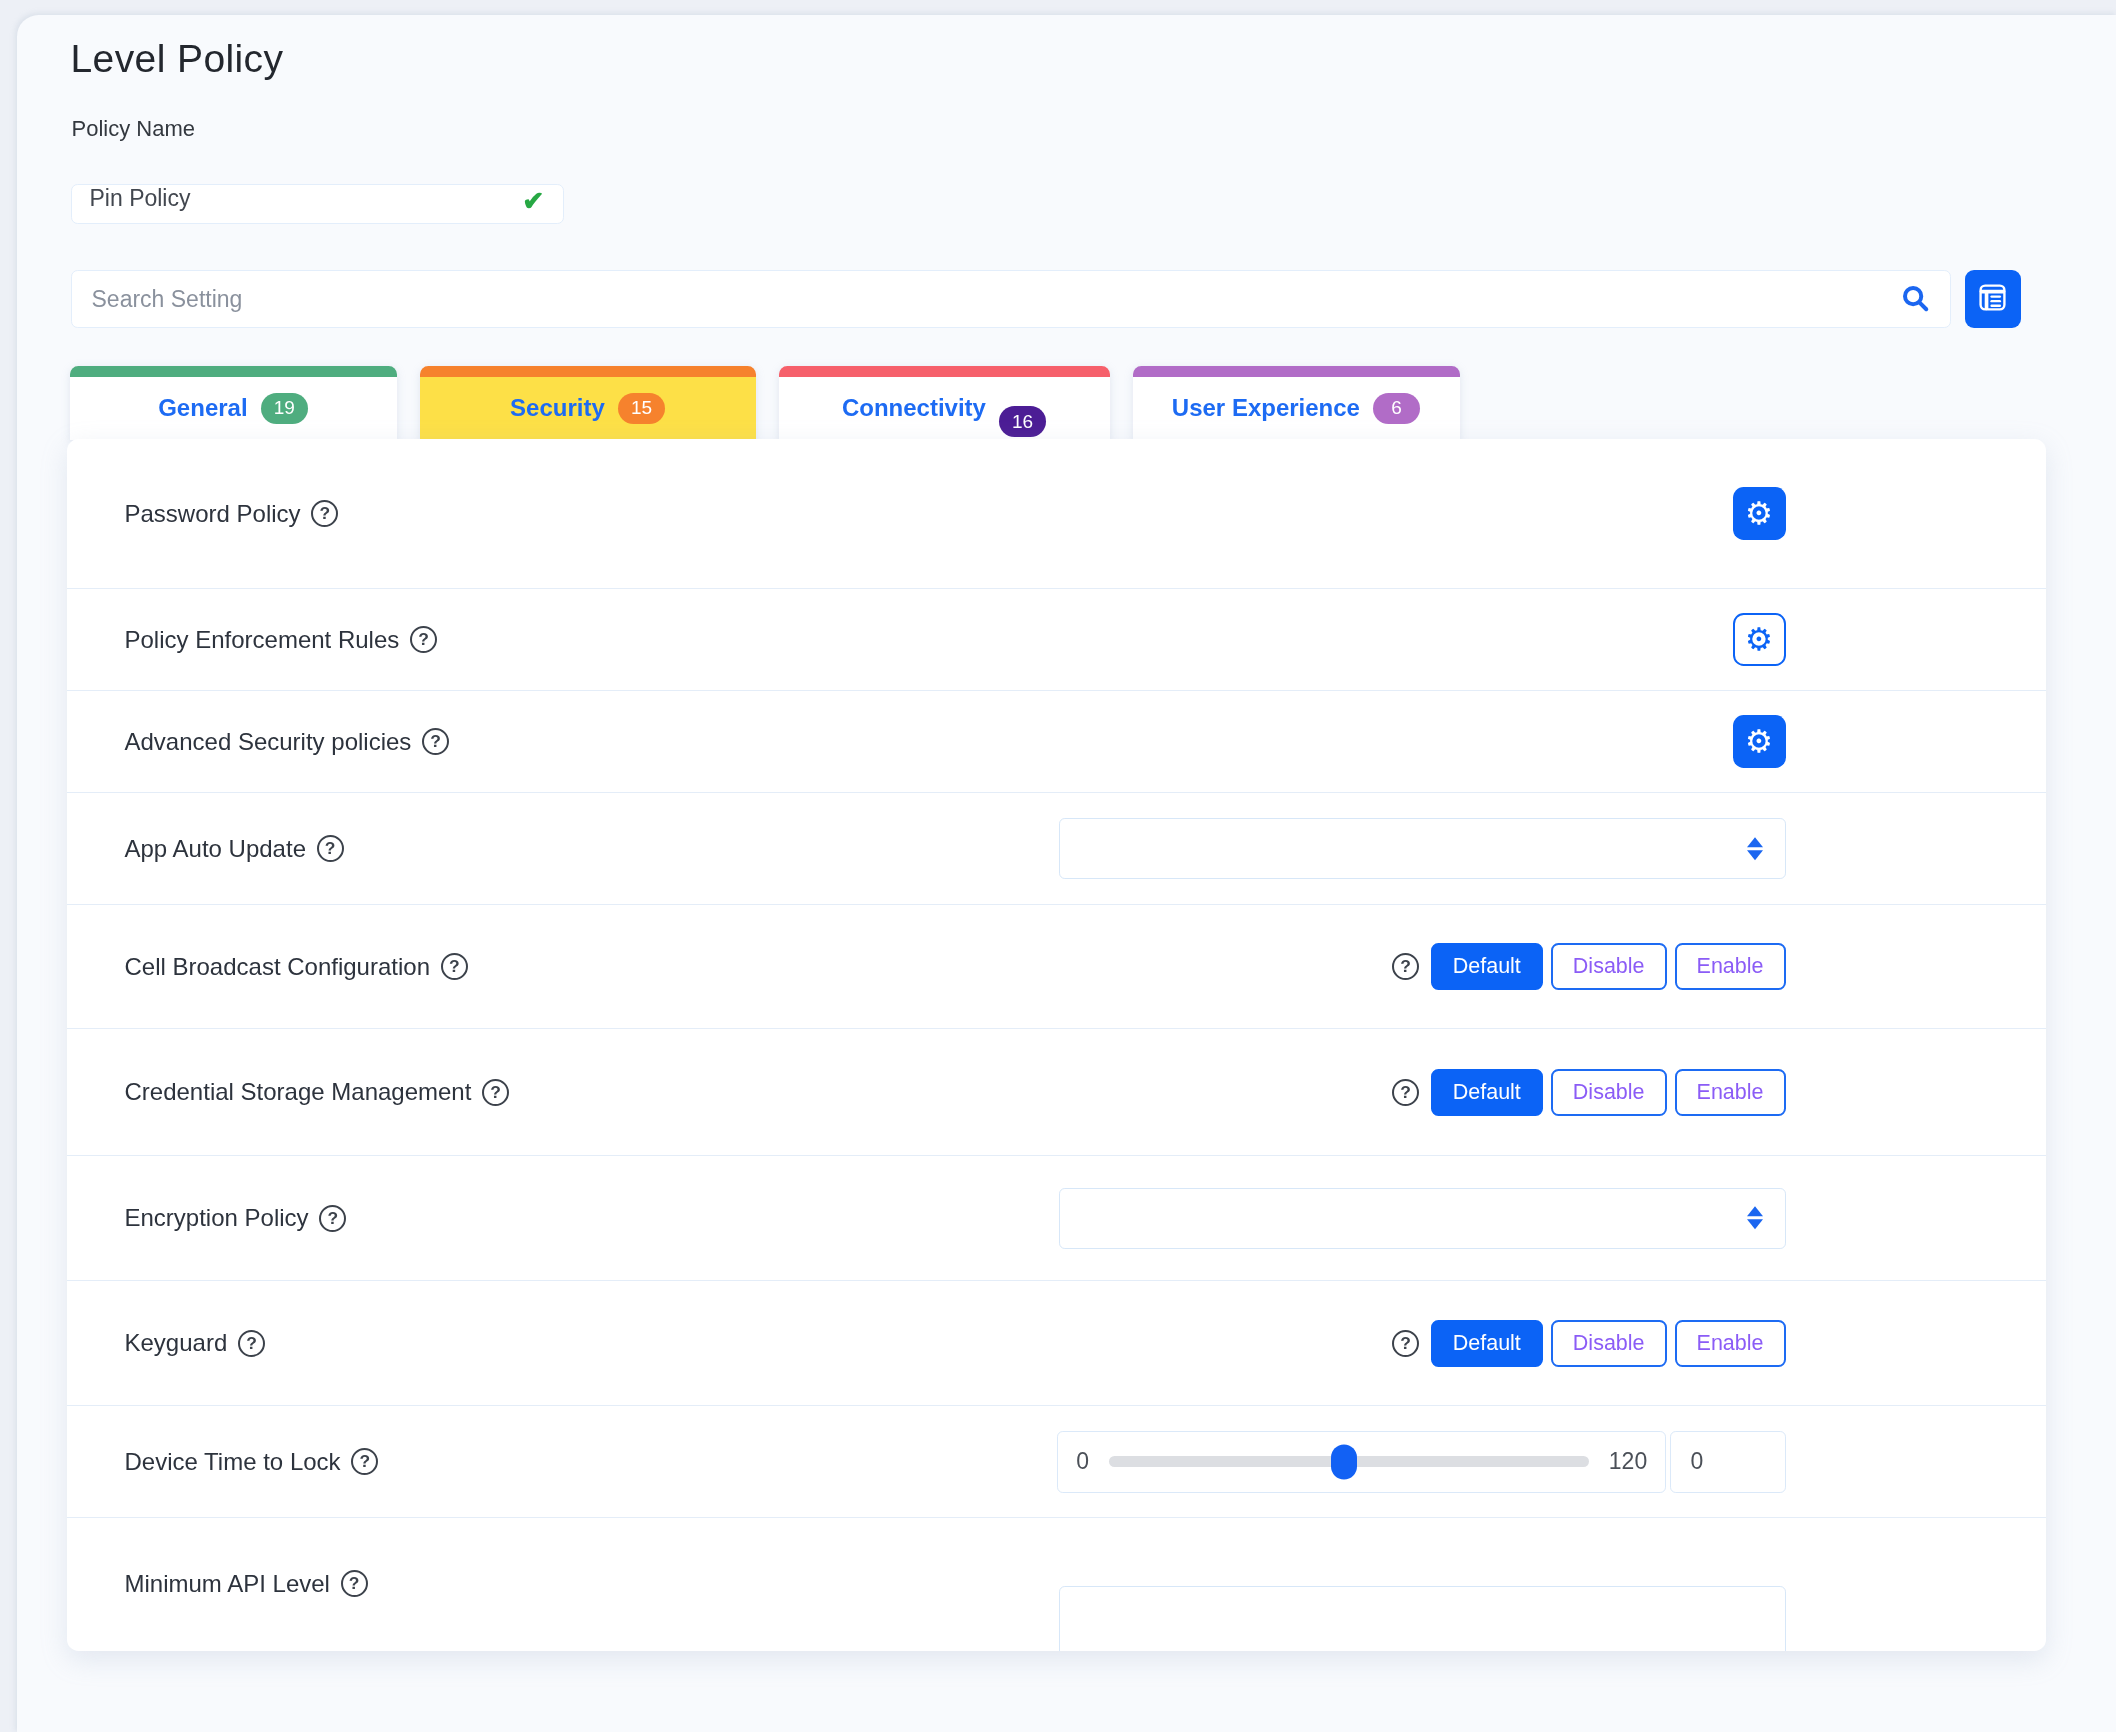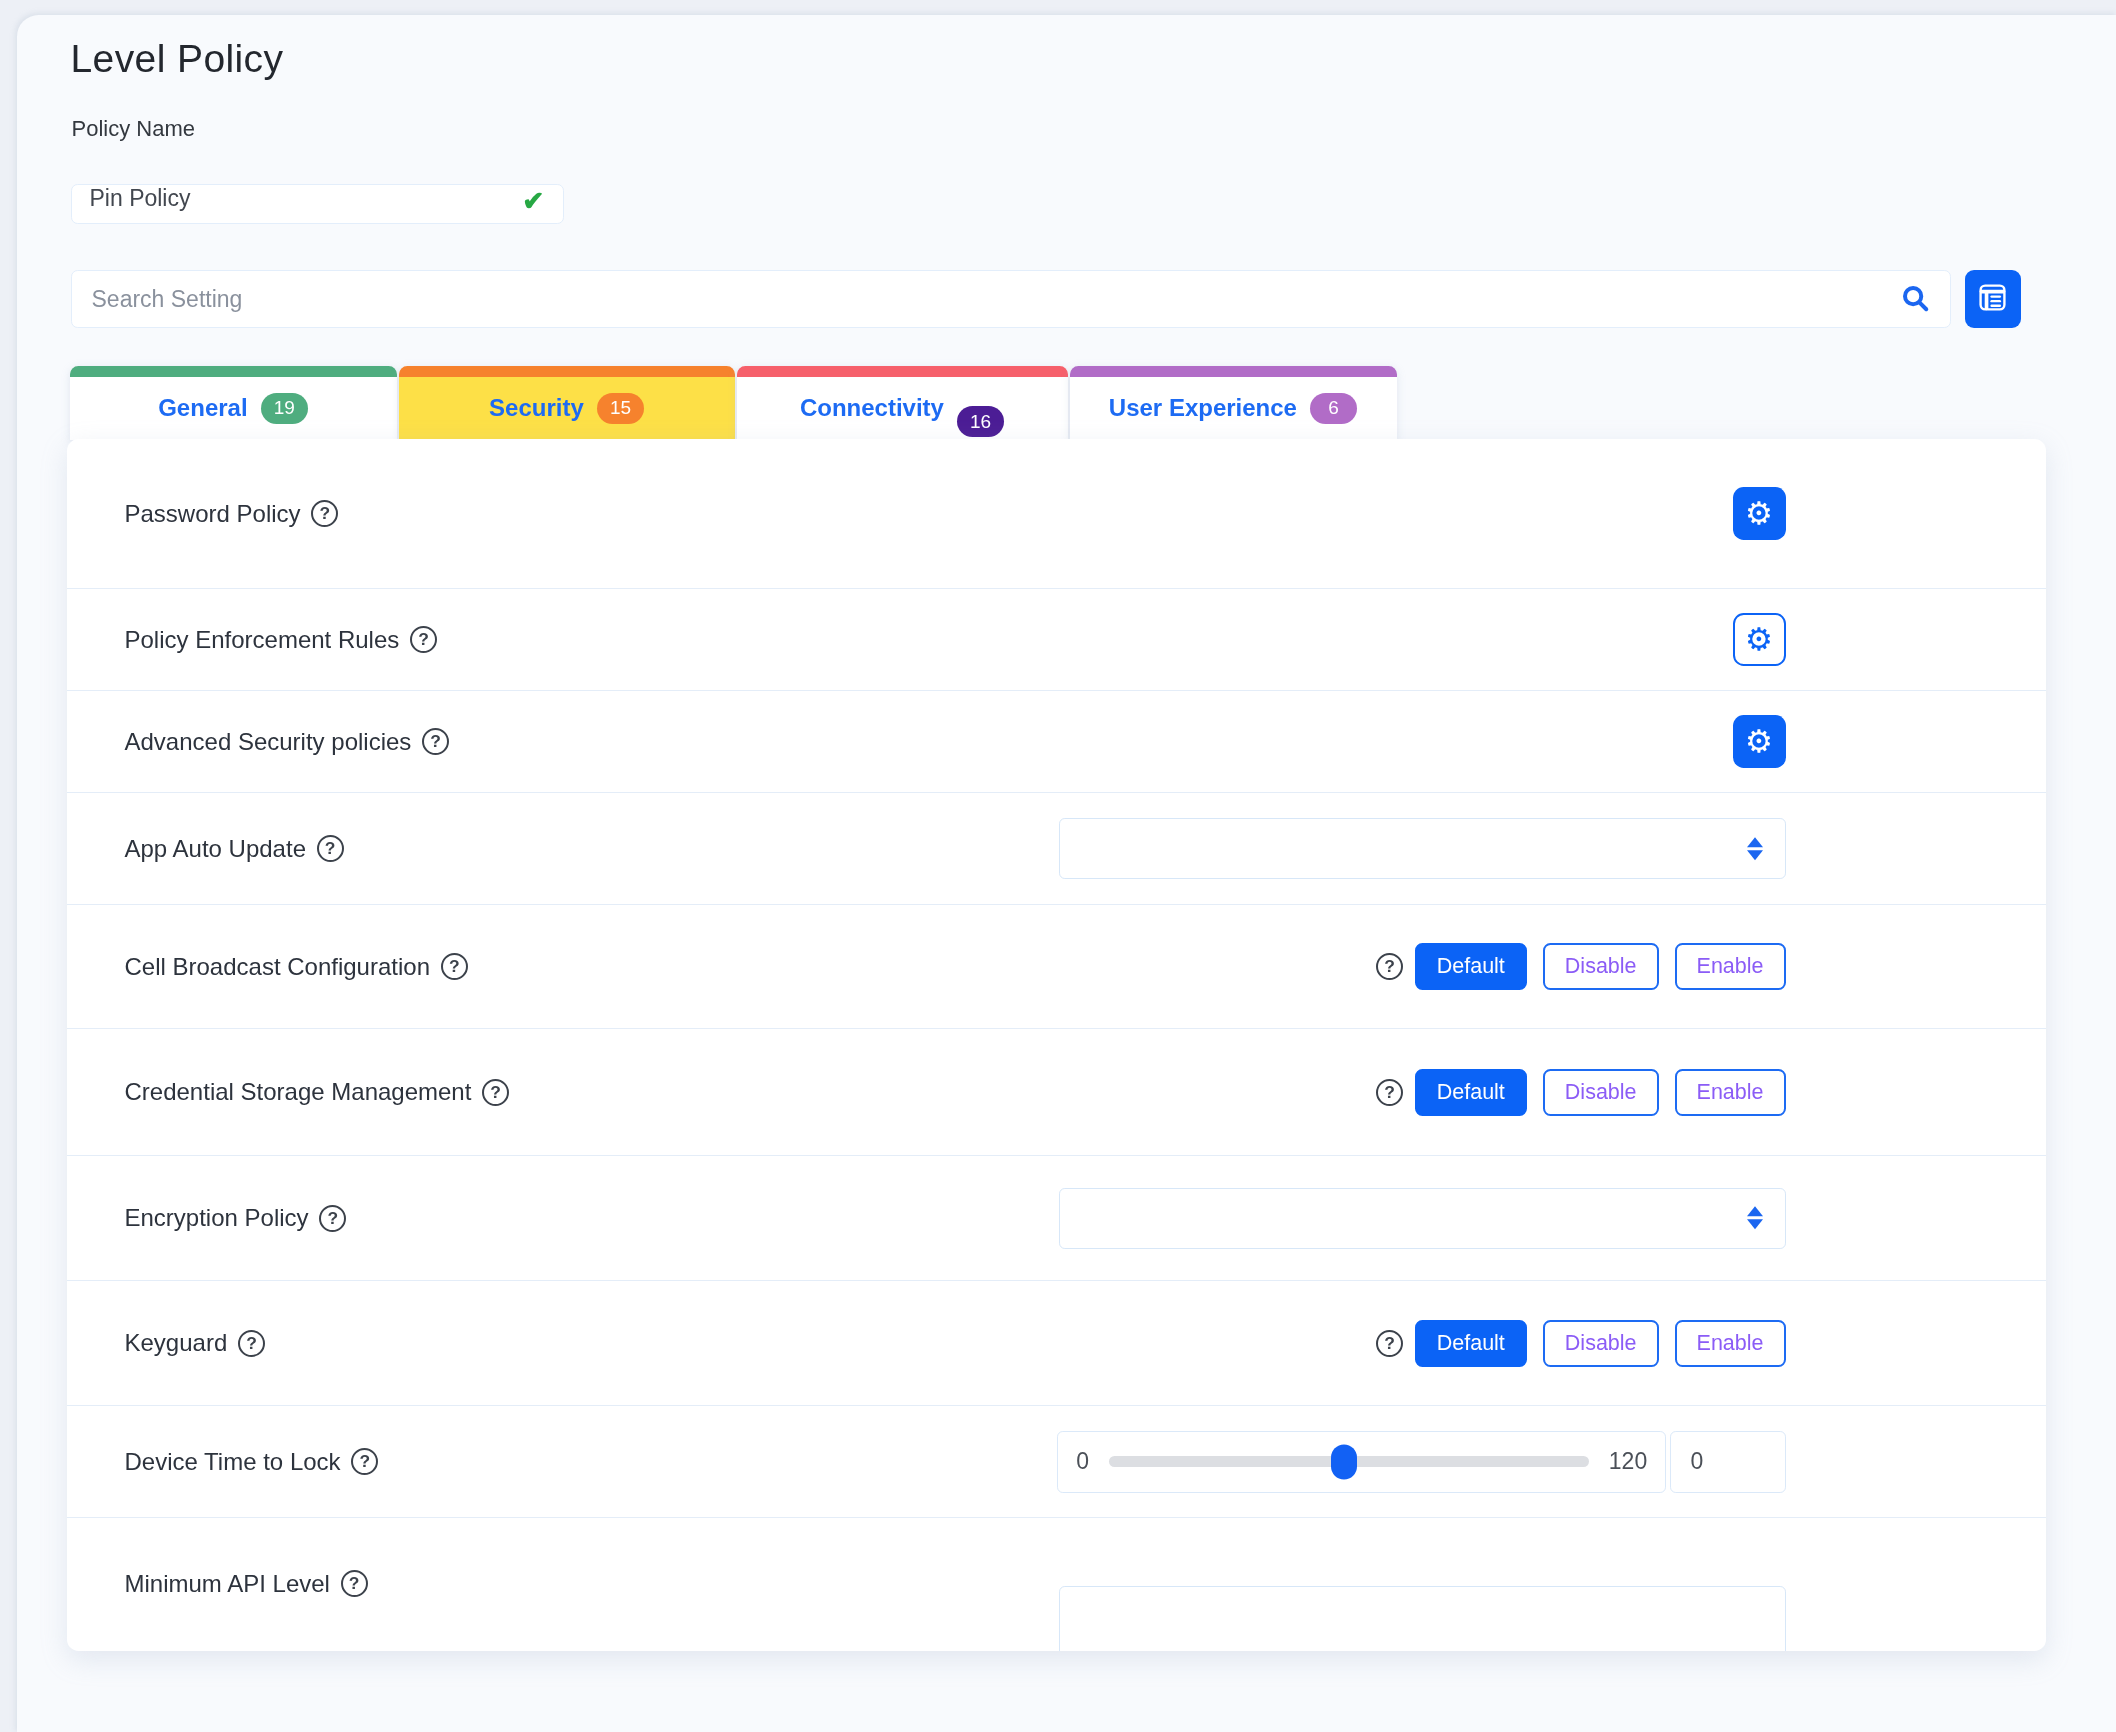--- a/index.html
+++ b/index.html
@@ -46,21 +46,21 @@
     font-family:"Liberation Sans", sans-serif; background:transparent;
   }
   .search-input::placeholder { color:#8a919d; }
   .panel-btn {
     position:absolute; left:1948px; top:255px; width:56px; height:58px;
     background:#0b63f6; border:none; border-radius:9px; cursor:pointer;
     display:flex; align-items:center; justify-content:center;
   }
 
   
-  .tabs { position:absolute; left:53px; top:351px; display:flex; gap:2px; }
+  .tabs { position:absolute; left:53px; top:351px; display:flex; gap:23px; }
   .tab {
     border-radius:8.3px 8.3px 0 0; overflow:hidden; cursor:pointer;
     box-shadow:0 2.5px 8.3px rgba(165,180,205,.28);
   }
   .tab-bar { height:10.7px; }
   .tab-body {
     height:63px; background:#fff; display:flex; align-items:center;
     justify-content:center; gap:13.2px;
   }
   .tab.selected .tab-body { background:#fde047; }
@@ -109,21 +109,21 @@
   .select-caret .up {
     width:0; height:0; border-left:8.3px solid transparent; border-right:8.3px solid transparent;
     border-bottom:10.7px solid #1b66f0; margin-bottom:3.3px;
   }
   .select-caret .down {
     width:0; height:0; border-left:8.3px solid transparent; border-right:8.3px solid transparent;
     border-top:10.7px solid #1b66f0;
   }
 
   .group-wrap { margin-left:auto; display:flex; align-items:center; gap:11.6px; }
-  .seg-group { display:flex; gap:16px; }
+  .seg-group { display:flex; gap:8px; }
   .seg-btn {
     height:47px; border-radius:7.4px; font-size:21.5px; padding:0 20px; cursor:pointer;
     font-family:"Liberation Sans", sans-serif;
     background:#fff; color:#8b5cf6; border:2.1px solid #1d6bf3;
     display:flex; align-items:center; justify-content:center;
   }
   .seg-btn.active { background:#0b63f6; color:#fff; border-color:#0b63f6; }
 
   .slider-wrap { margin-left:auto; display:flex; gap:3.3px; }
   .slider-box {

